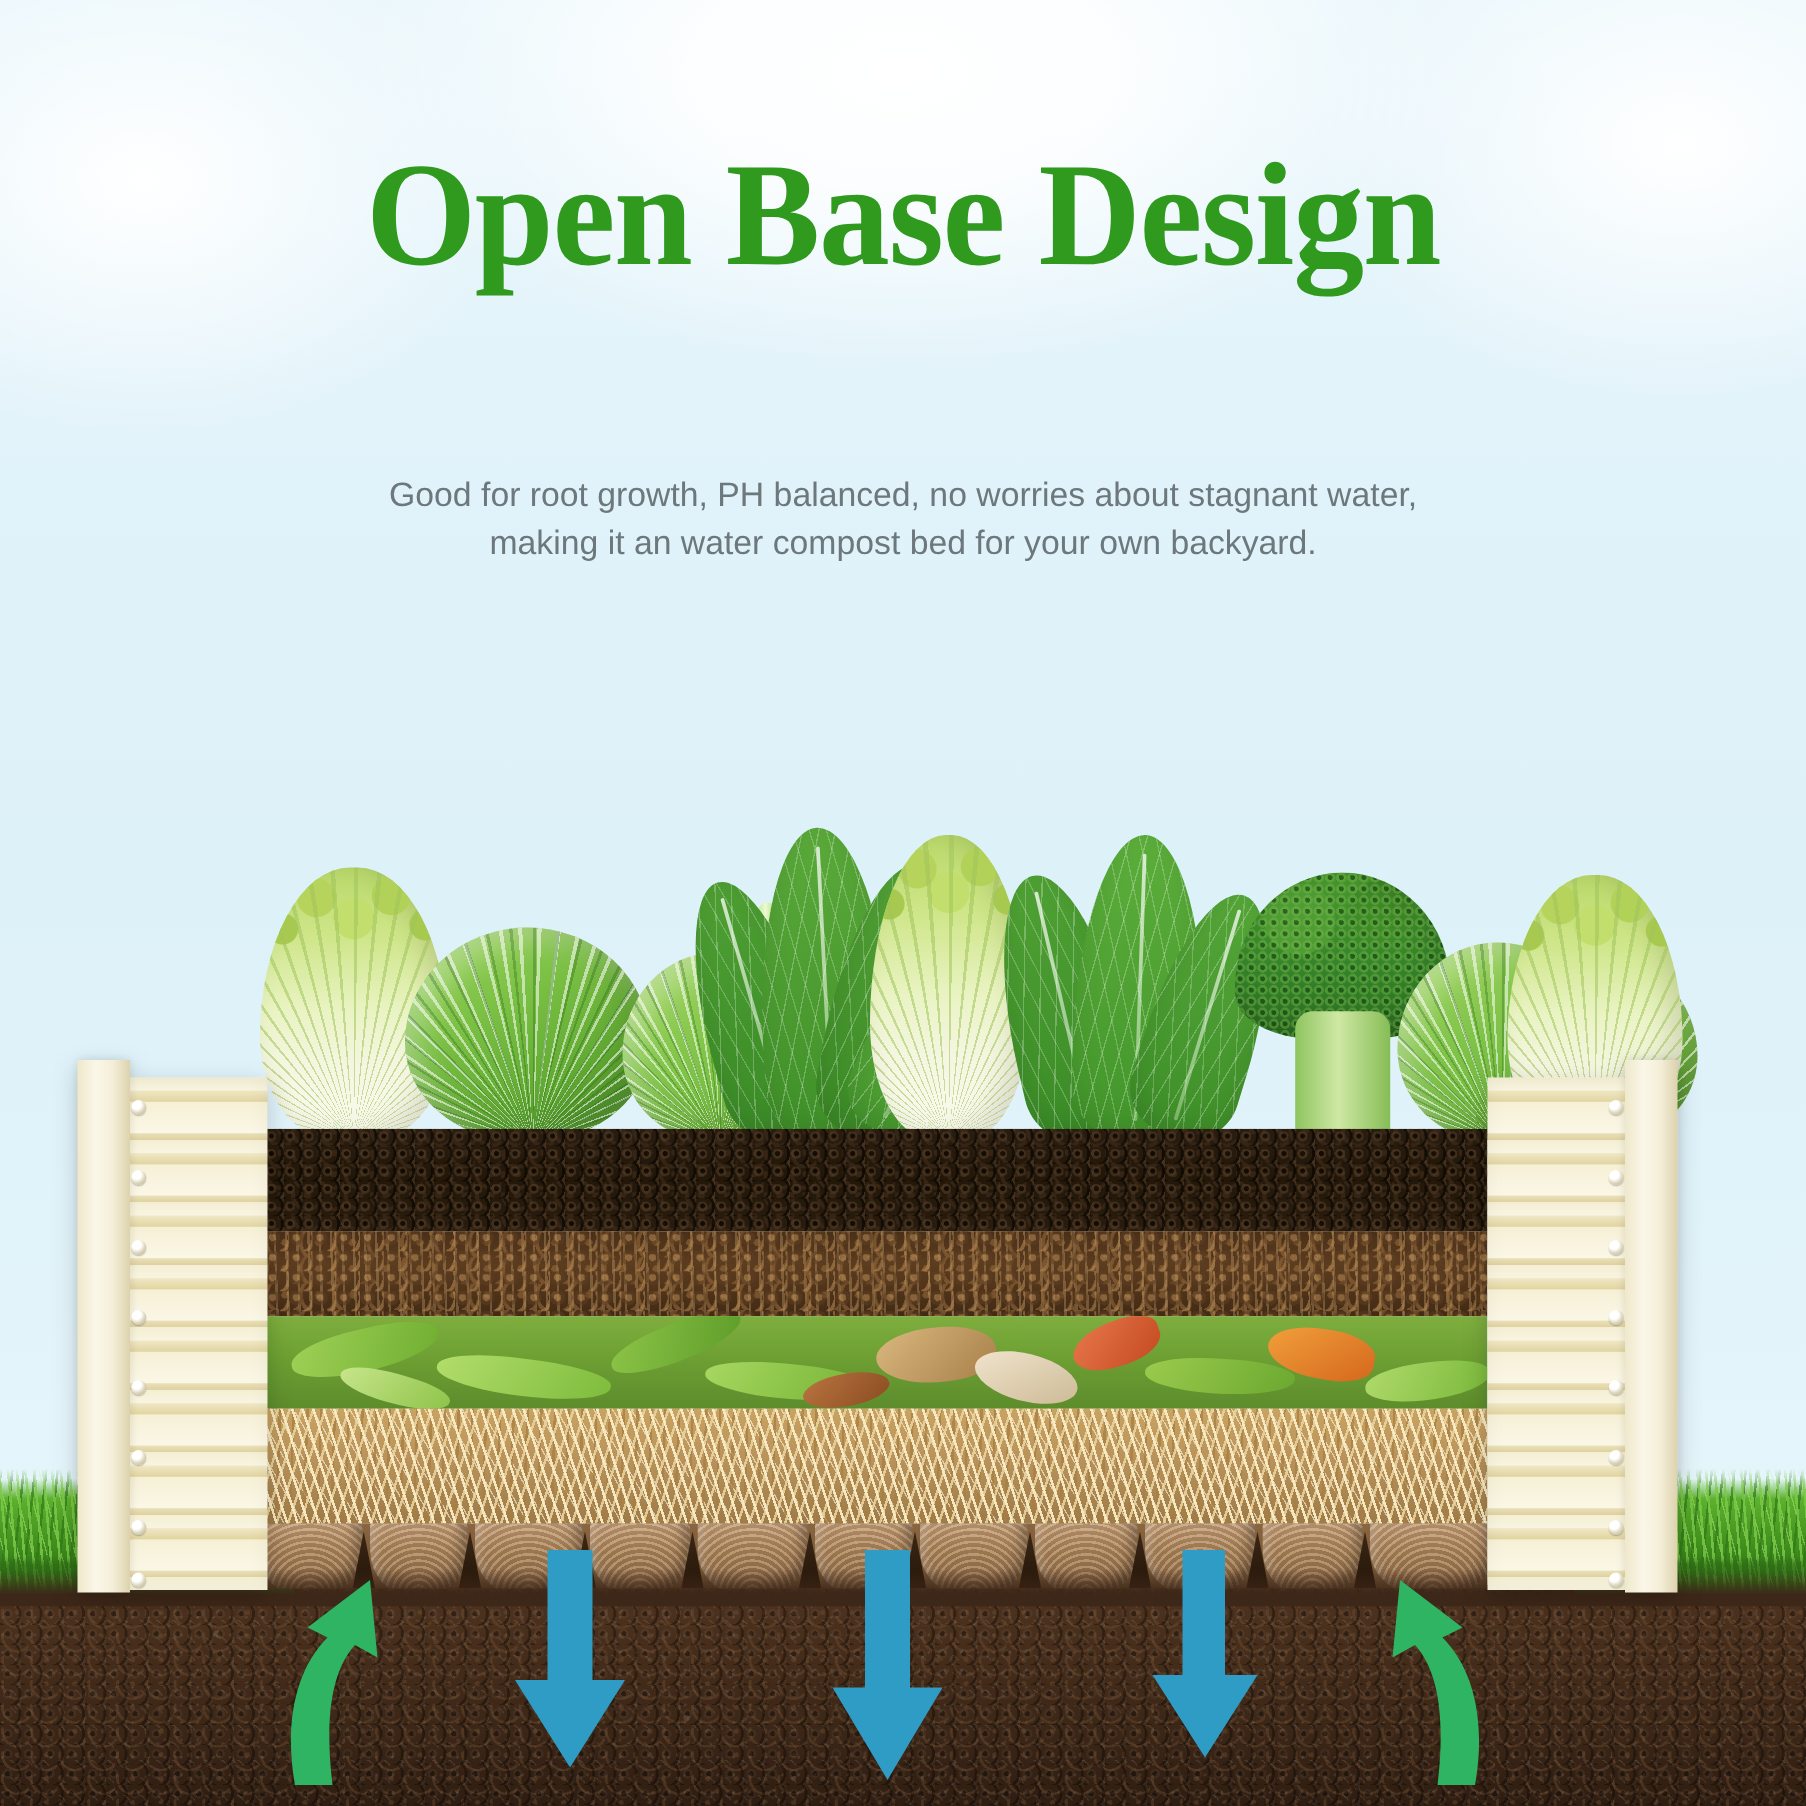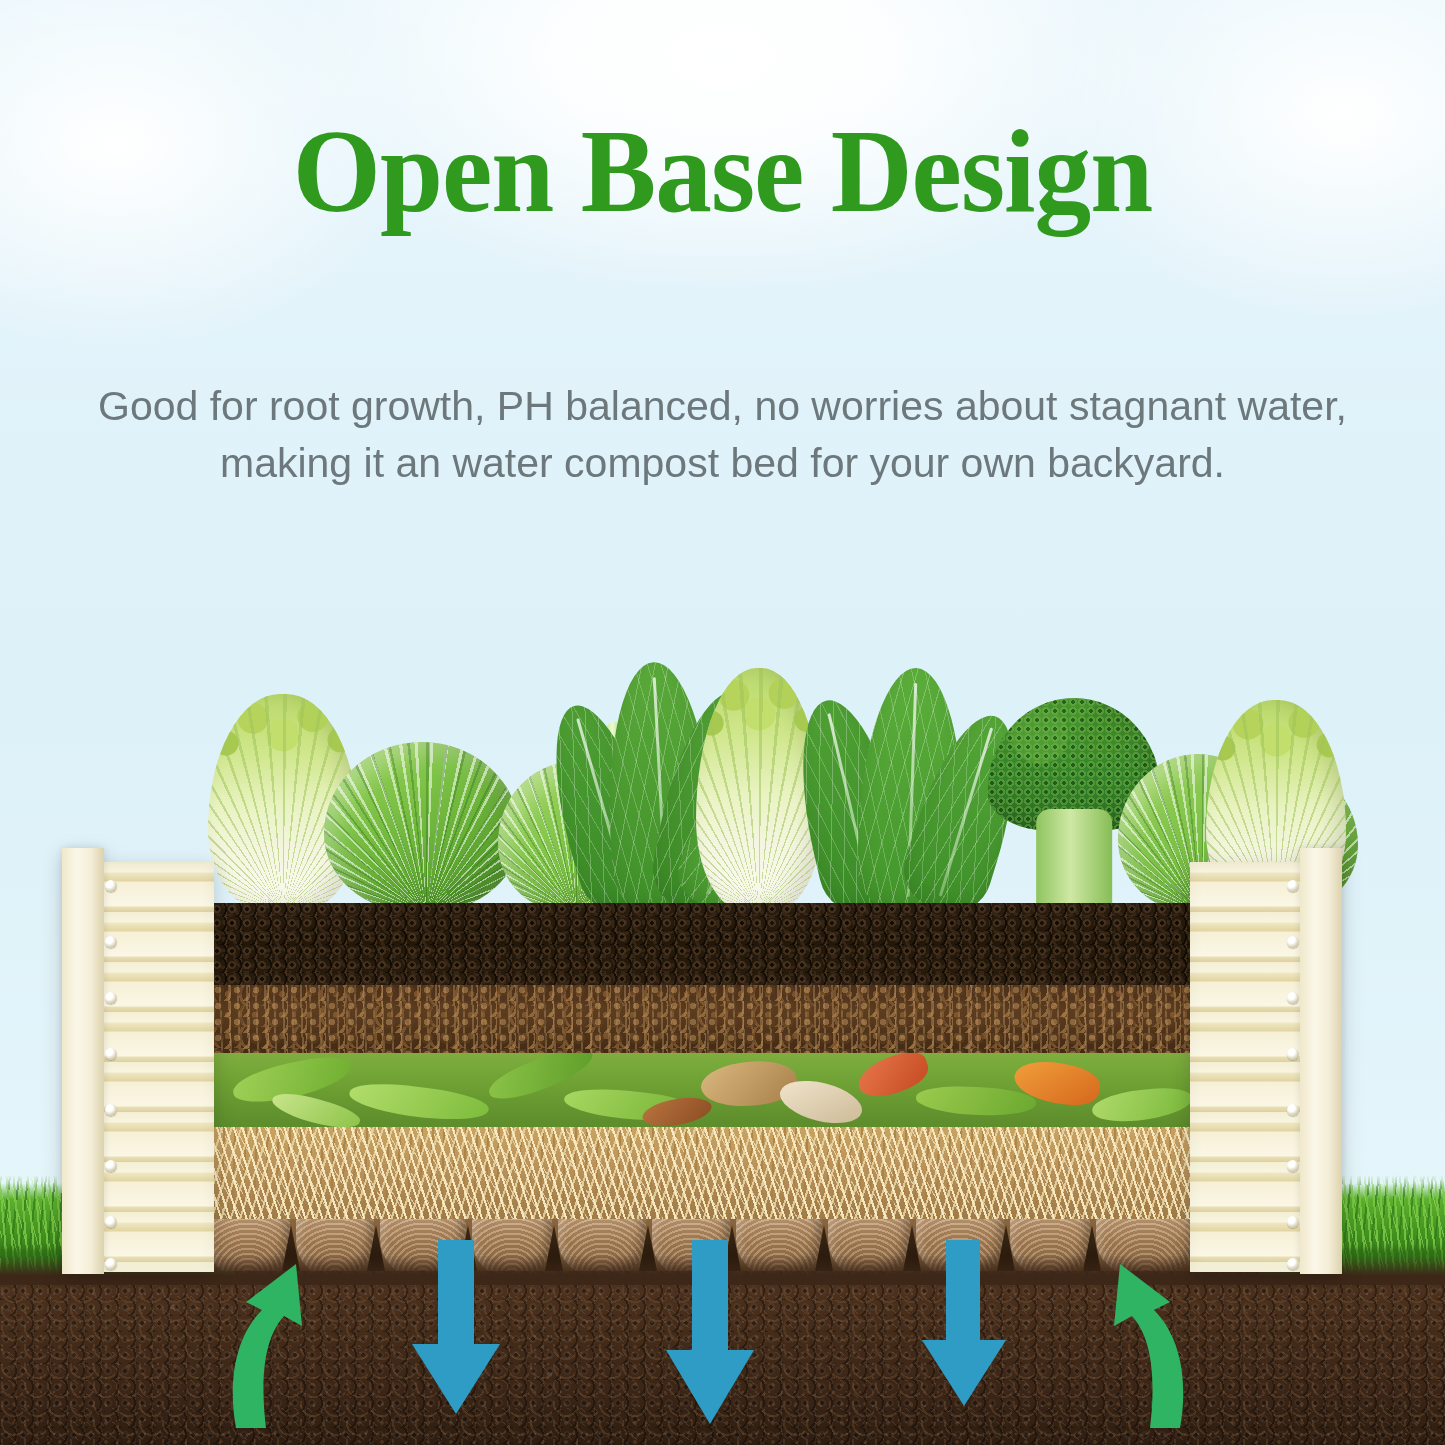--- a/index.html
+++ b/index.html
@@ -21,21 +21,21 @@
     position:absolute;left:0;right:0;top:112px;text-align:center;
     font-family:"Liberation Serif", serif;
     font-weight:700;font-size:118px;line-height:1.02;
     color:#2f9a1d;letter-spacing:-1px;
     transform:scaleX(0.96);
   }
   .subtitle{
     position:absolute;left:50%;transform:translateX(-50%);top:378px;
     width:1330px;text-align:center;
     font-family:"Liberation Sans", sans-serif;
-    font-weight:300;font-size:41px;line-height:1.40;
+    font-weight:300;font-size:27px;line-height:1.40;
     color:#6d787c;
   }
   .subtitle span{display:block;}
 
   
   .scene{position:absolute;left:0;top:0;width:1445px;height:1445px;}
 
   
   .ground{
     position:absolute;left:0;right:0;top:1268px;height:177px;

